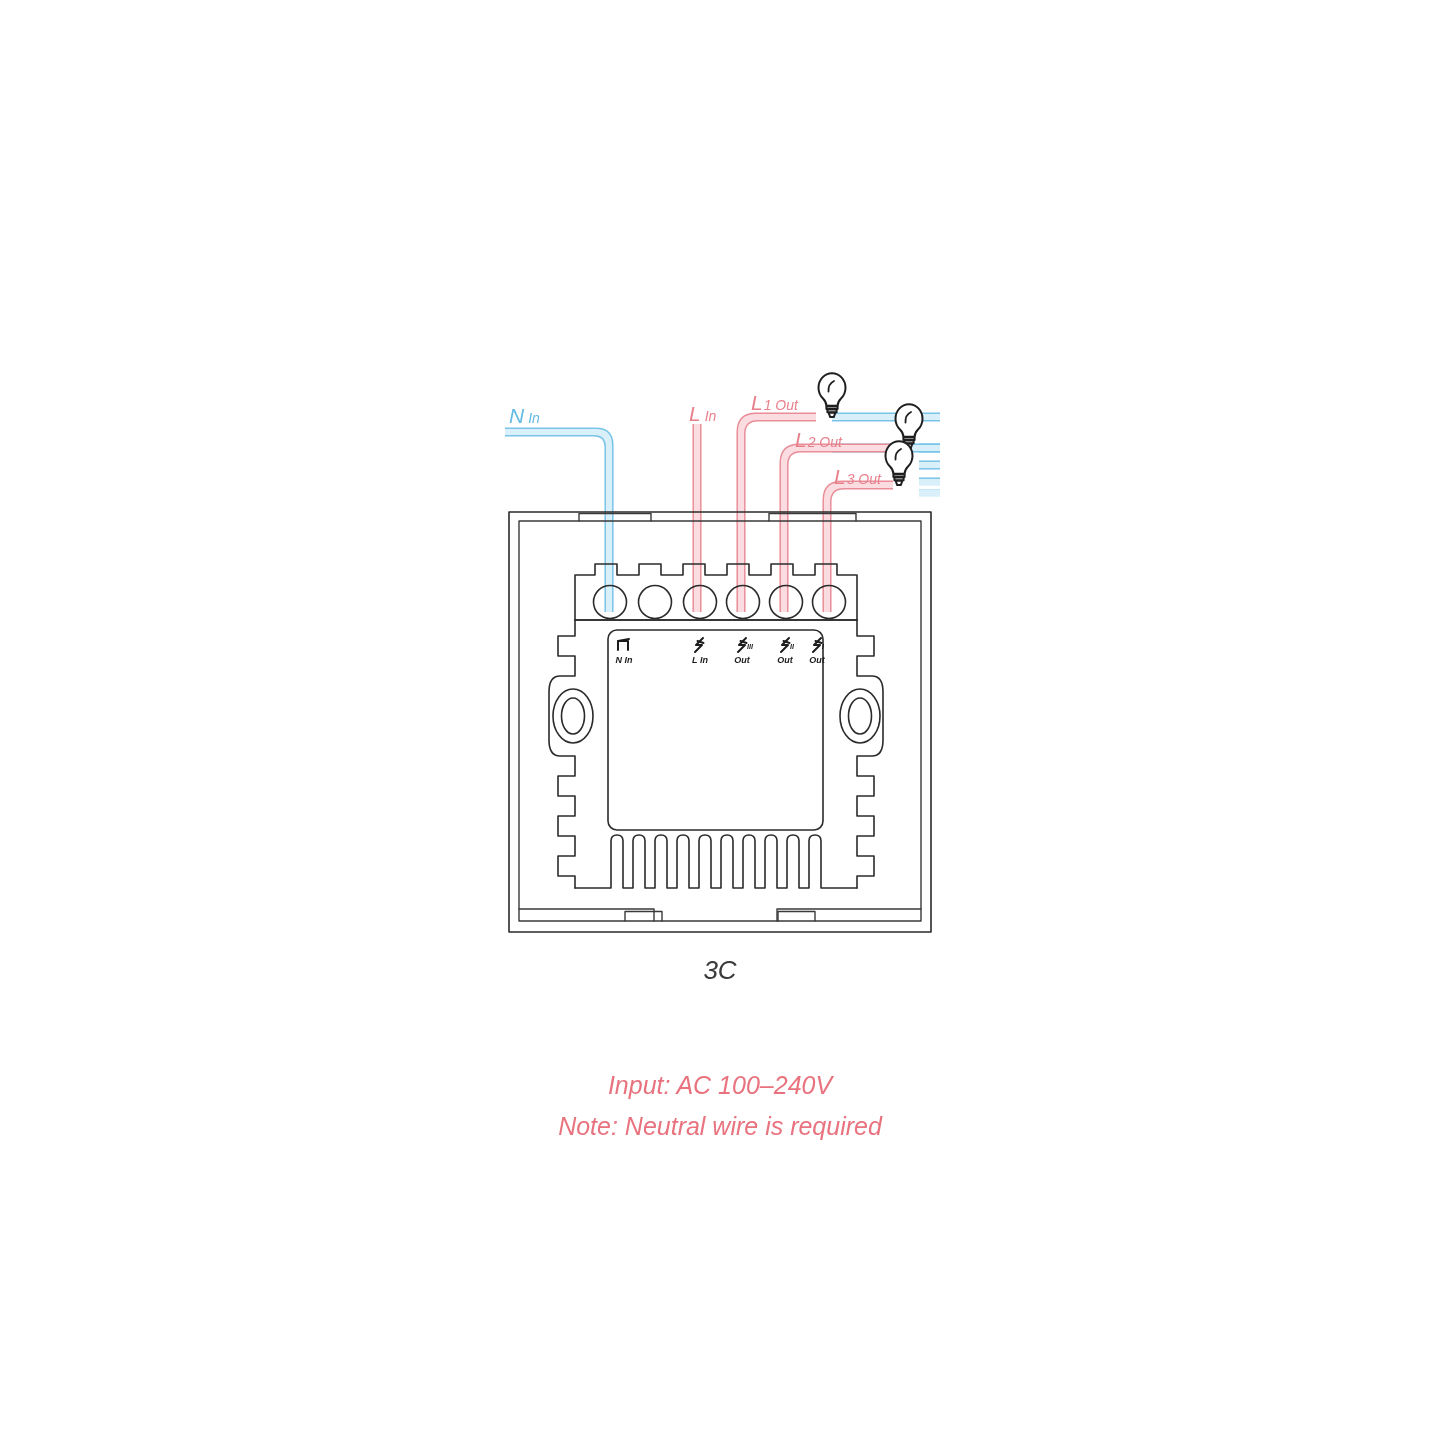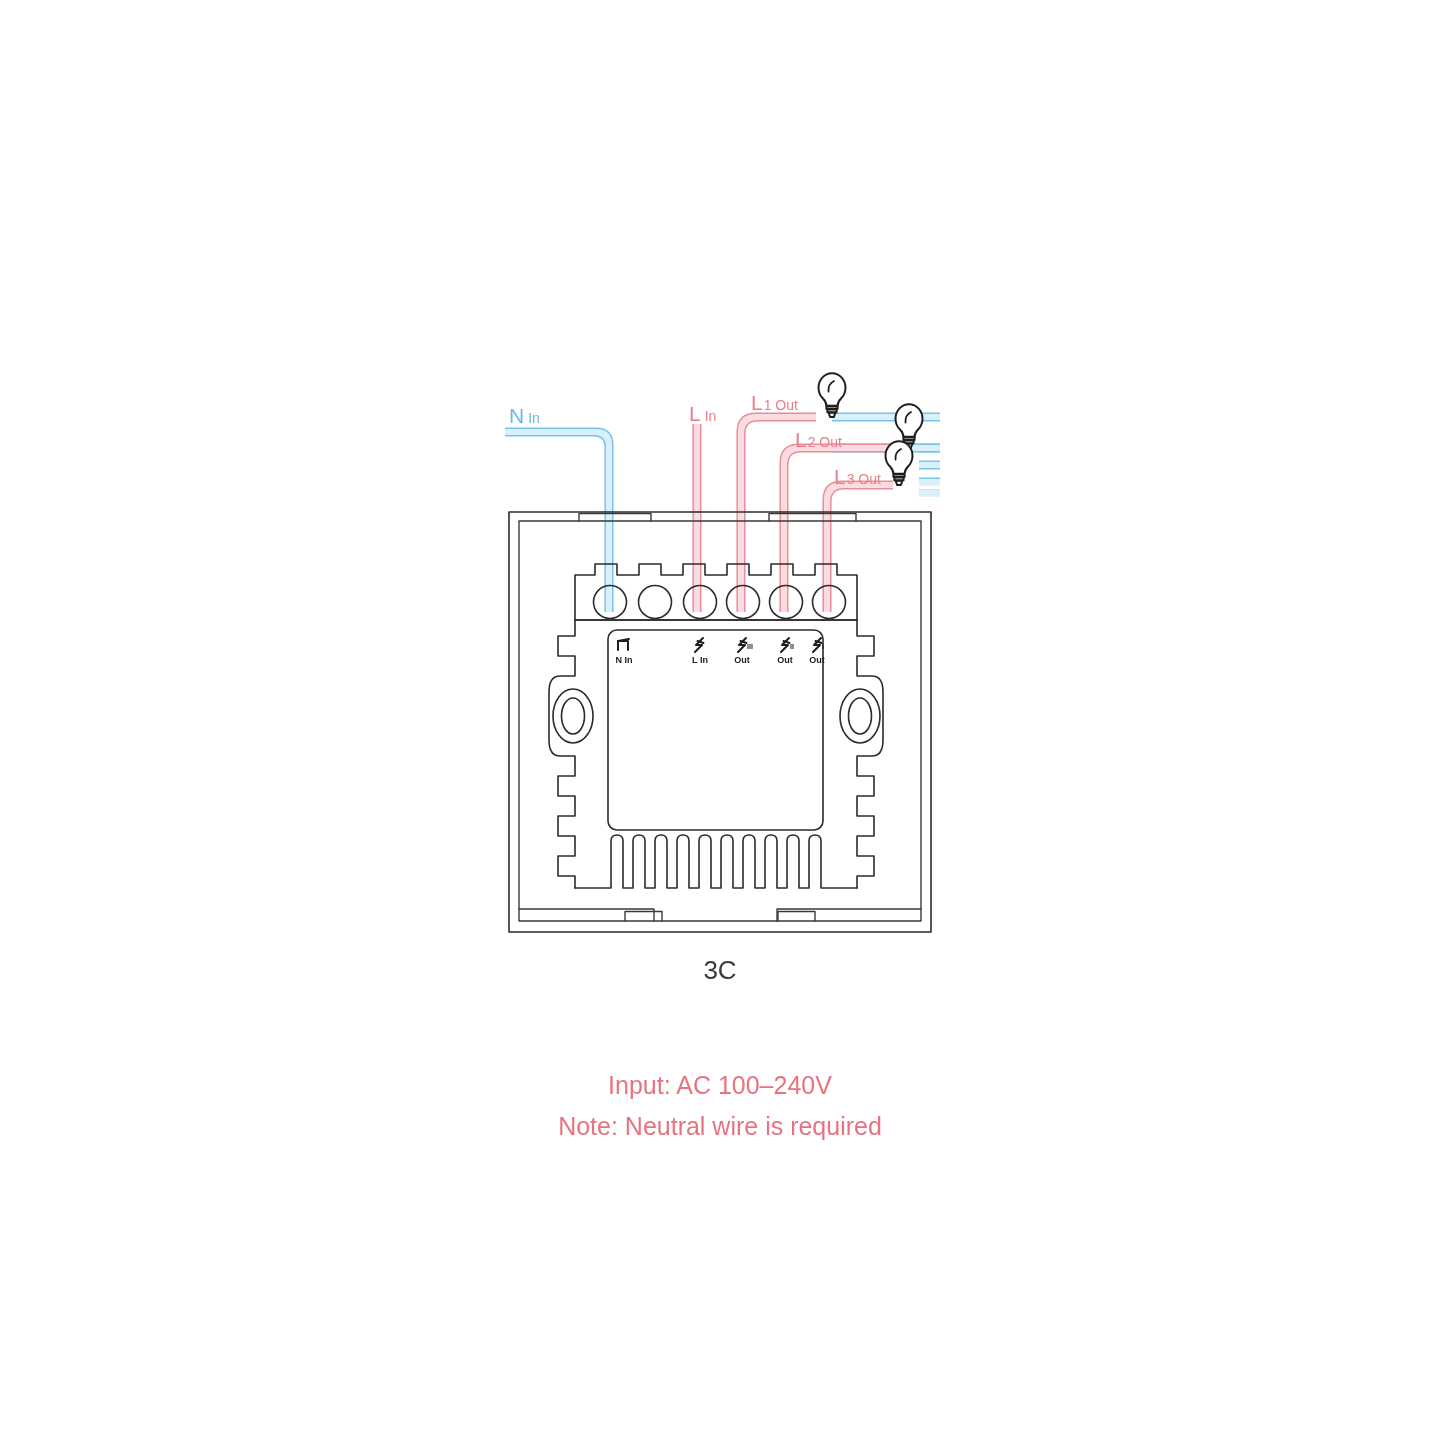--- a/index.html
+++ b/index.html
@@ -15,20 +15,21 @@
     color: #222222;
     overflow: hidden;
     position: relative;
   }
   #stage {
     position: absolute;
     left: 0;
     top: 0;
     width: 1440px;
     height: 1440px;
+    font-style: italic;
   }
   #diagram {
     position: absolute;
     left: 0;
     top: 0;
     width: 1440px;
     height: 1440px;
     display: block;
   }
   .wire-label {

